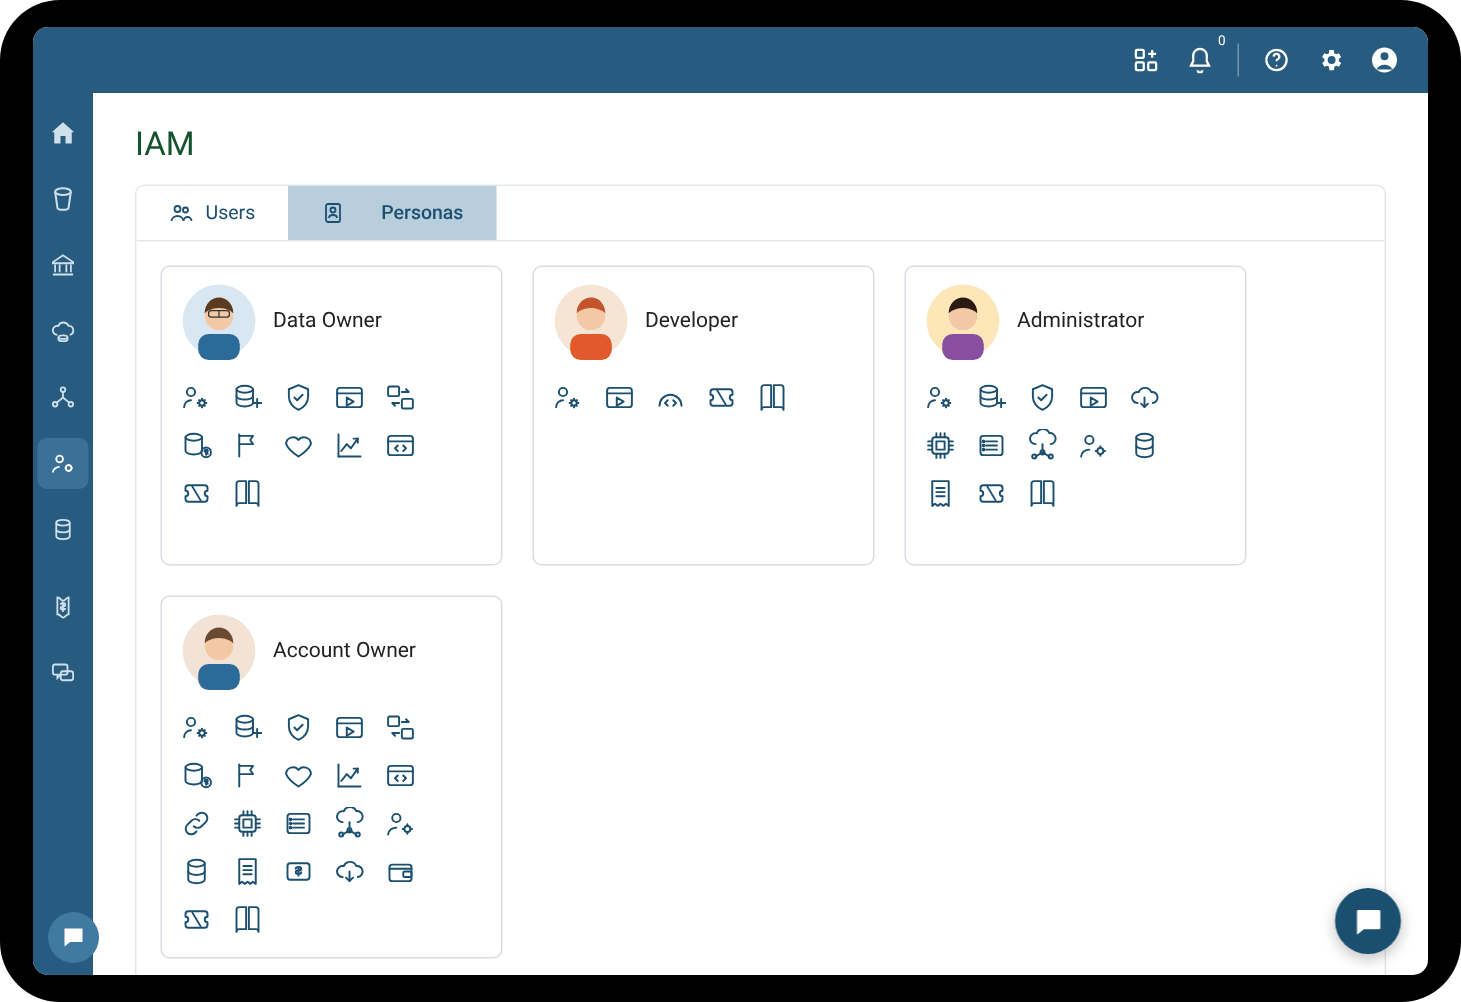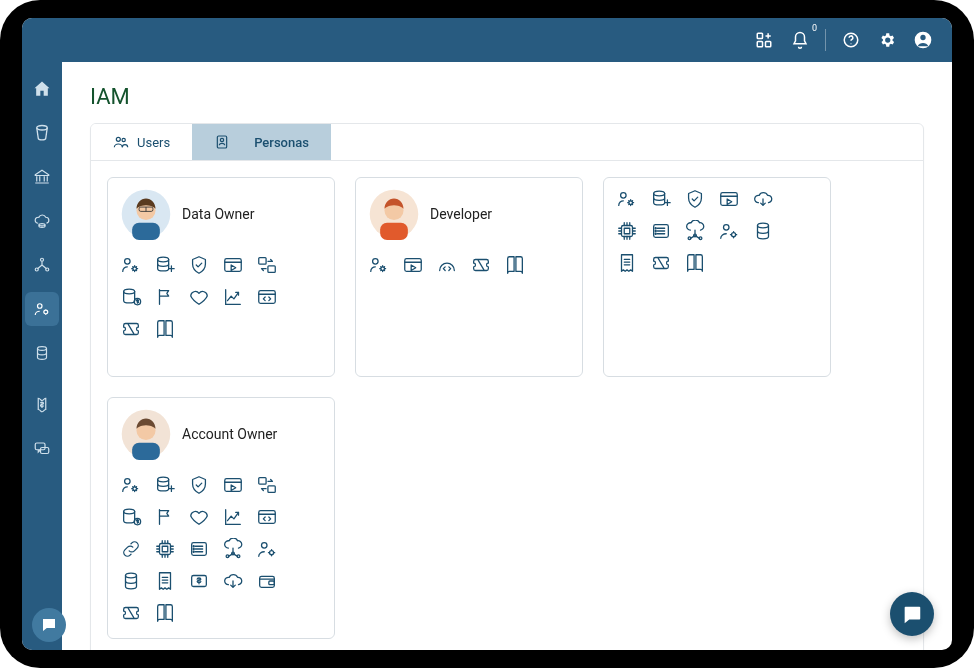--- a/index.html
+++ b/index.html
@@ -445,20 +445,31 @@
                   </div>
                   <div class="ability">
                     <svg viewBox="0 0 24 24">
                       <path d="M4 5a2 2 0 0 1 2-2h5v16H6a2 2 0 0 0-2 2z"></path>
                       <path d="M20 5a2 2 0 0 0-2-2h-5v16h5a2 2 0 0 1 2 2z"></path>
                     </svg>
                   </div>
                 </div>
               </div>
               <div class="card">
+                <div class="card-head">
+                  <div class="avatar">
+  <svg viewBox="0 0 60 60" width="52" height="52">
+    <circle cx="30" cy="30" r="28" fill="#fde6b8"></circle>
+    <rect x="14" y="40" width="32" height="20" rx="8" fill="#884ea0"></rect>
+    <circle cx="30" cy="26" r="11" fill="#f3c9a5"></circle>
+    <path d="M19 24c0-7 5-12 11-12s11 5 11 12c0 0-4-4-11-4s-11 4-11 4z" fill="#2b1a12"></path>
+
+  </svg></div>
+                  <div class="persona-name">Administrator</div>
+                </div>
                 <div class="ability-grid">
                   <div class="ability">
                     <svg viewBox="0 0 24 24">
                       <circle cx="8" cy="8" r="3"></circle>
                       <path d="M3 19c0-3 2.5-5 5-5"></path>
                       <circle cx="16" cy="16" r="2"></circle>
                       <path d="M16 12.8v1M16 18.2v1M12.8 16h1M18.2 16h1M13.9 13.9l.7.7M17.4 17.4l.7.7M13.9 18.1l.7-.7M17.4 14.6l.7-.7"></path>
                     </svg>
                   </div>
                   <div class="ability">

